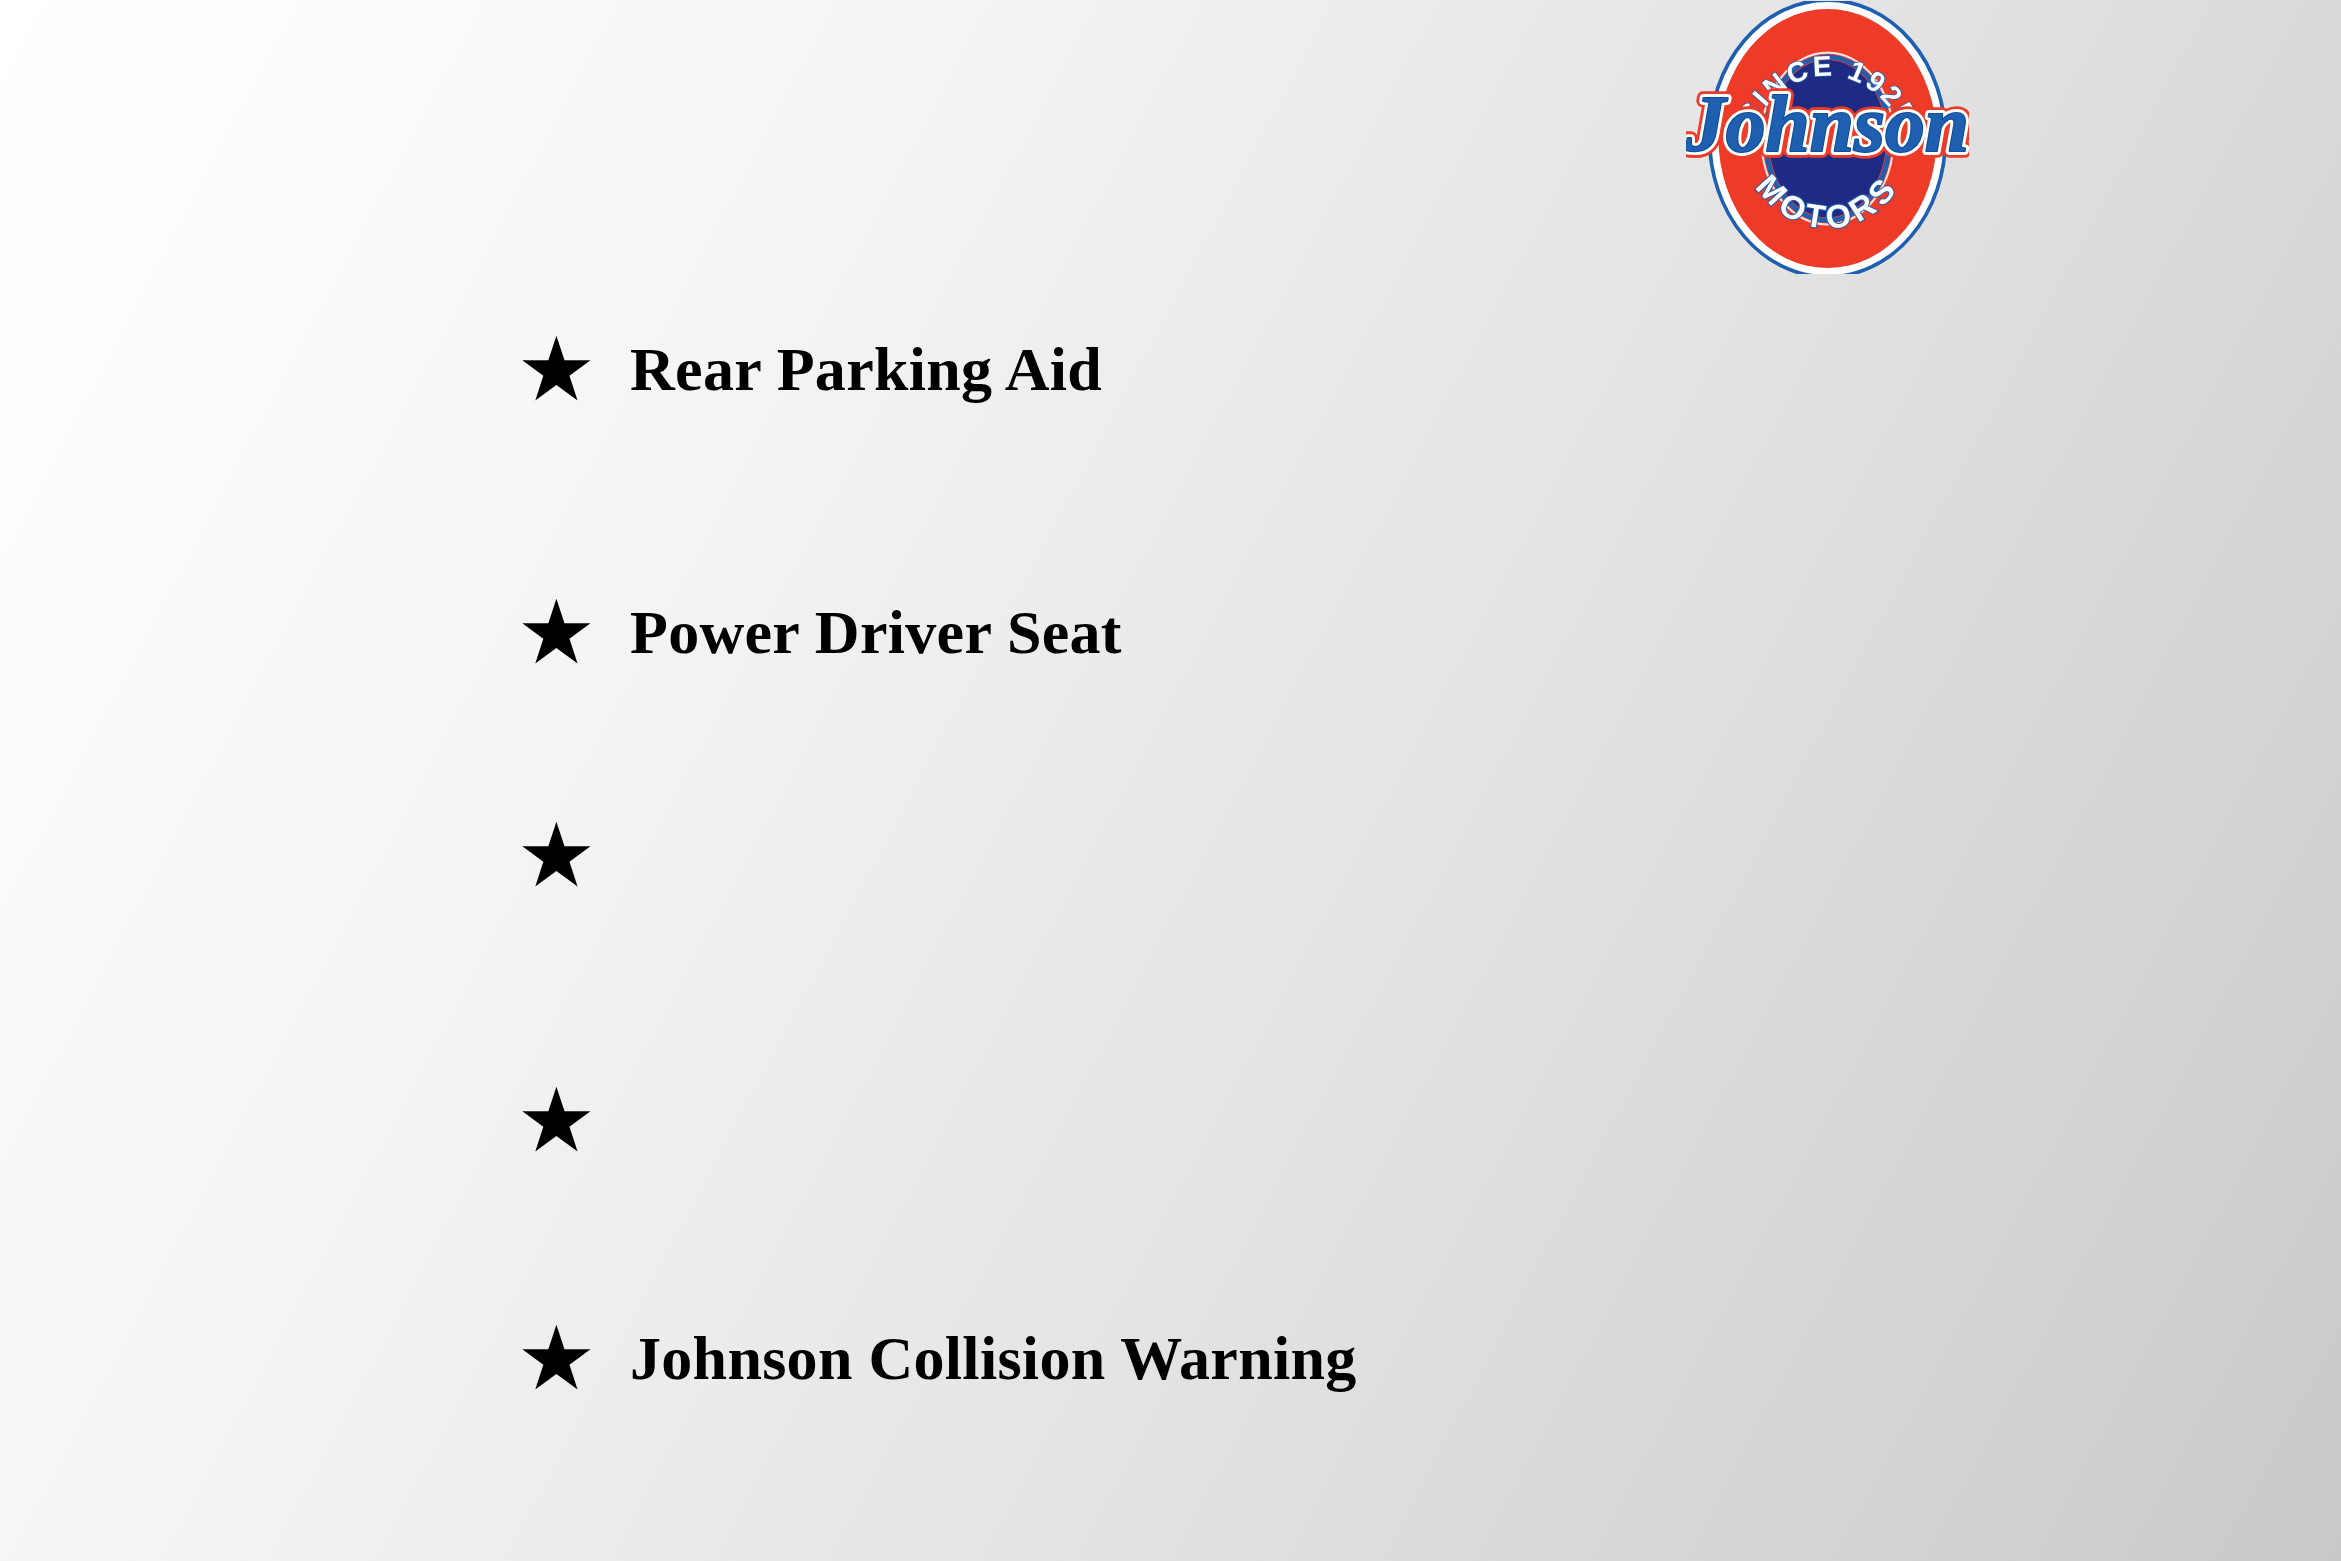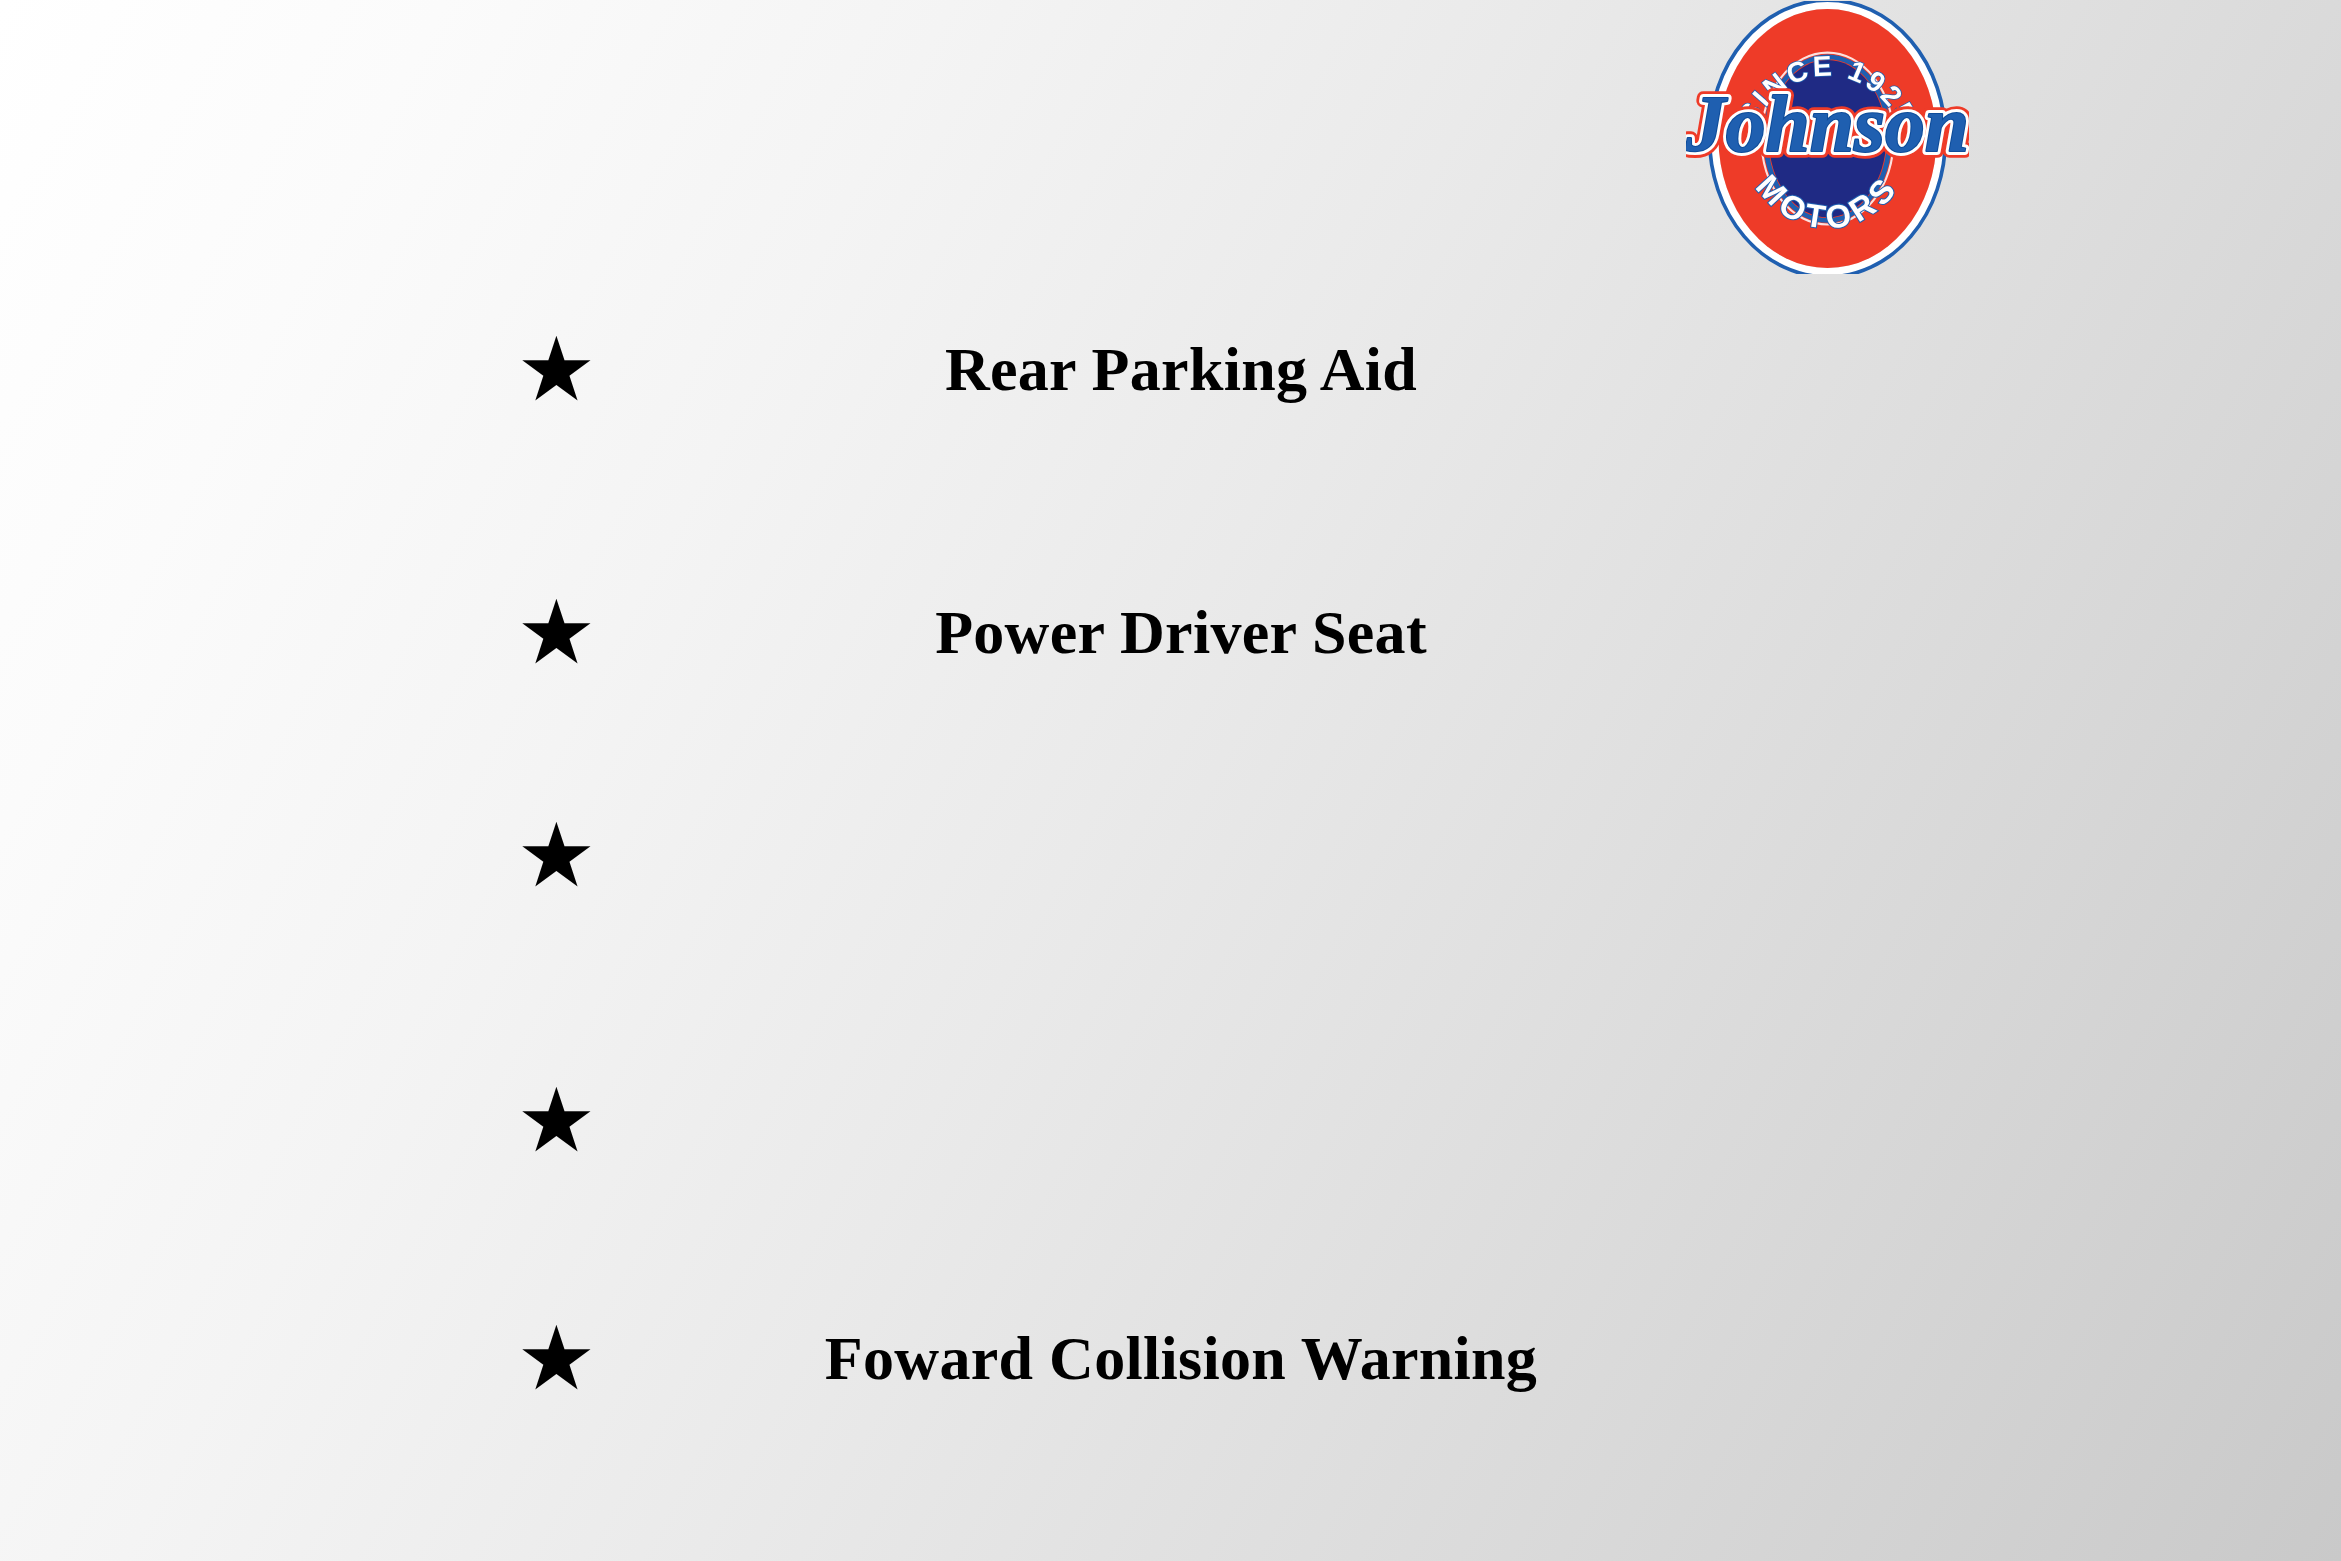--- a/index.html
+++ b/index.html
@@ -112,21 +112,21 @@
     color: #000000;
     font-family: "DejaVu Sans", sans-serif;
   }
   .feature-label {
     position: absolute;
     left: 630px;
     top: 0;
     width: 1102px;
     height: 105px;
     line-height: 105px;
-    text-align: center;
+    text-align: left;
     font-family: "Liberation Serif", "DejaVu Serif", serif;
     font-weight: bold;
     font-size: 62px;
     color: #000000;
     white-space: nowrap;
     letter-spacing: 0.3px;
   }
 
   .row-0 { top: 39px; }
   .row-1 { top: 302px; }
@@ -194,19 +194,19 @@
     <div class="feature-row row-2">
       <span class="feature-star">★</span>
     </div>
 
     <div class="feature-row row-3">
       <span class="feature-star">★</span>
     </div>
 
     <div class="feature-row row-4">
       <span class="feature-star">★</span>
-      <span class="feature-label">Foward Collision Warning</span>
+      <span class="feature-label">Johnson Collision Warning</span>
     </div>
 
   </div>
 
 </div>
 
 
 </body></html>

